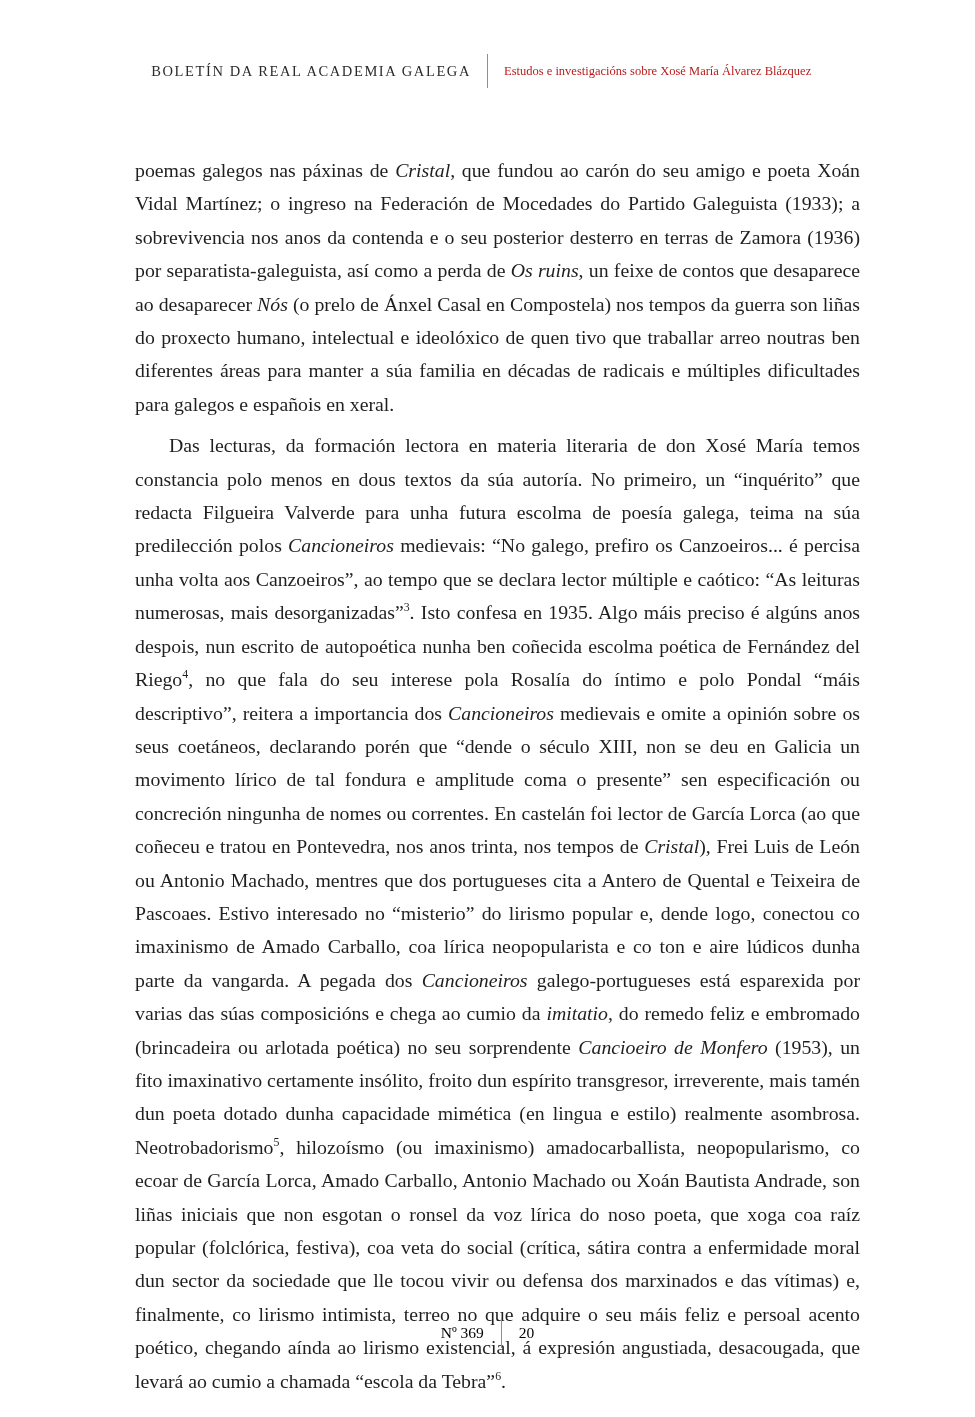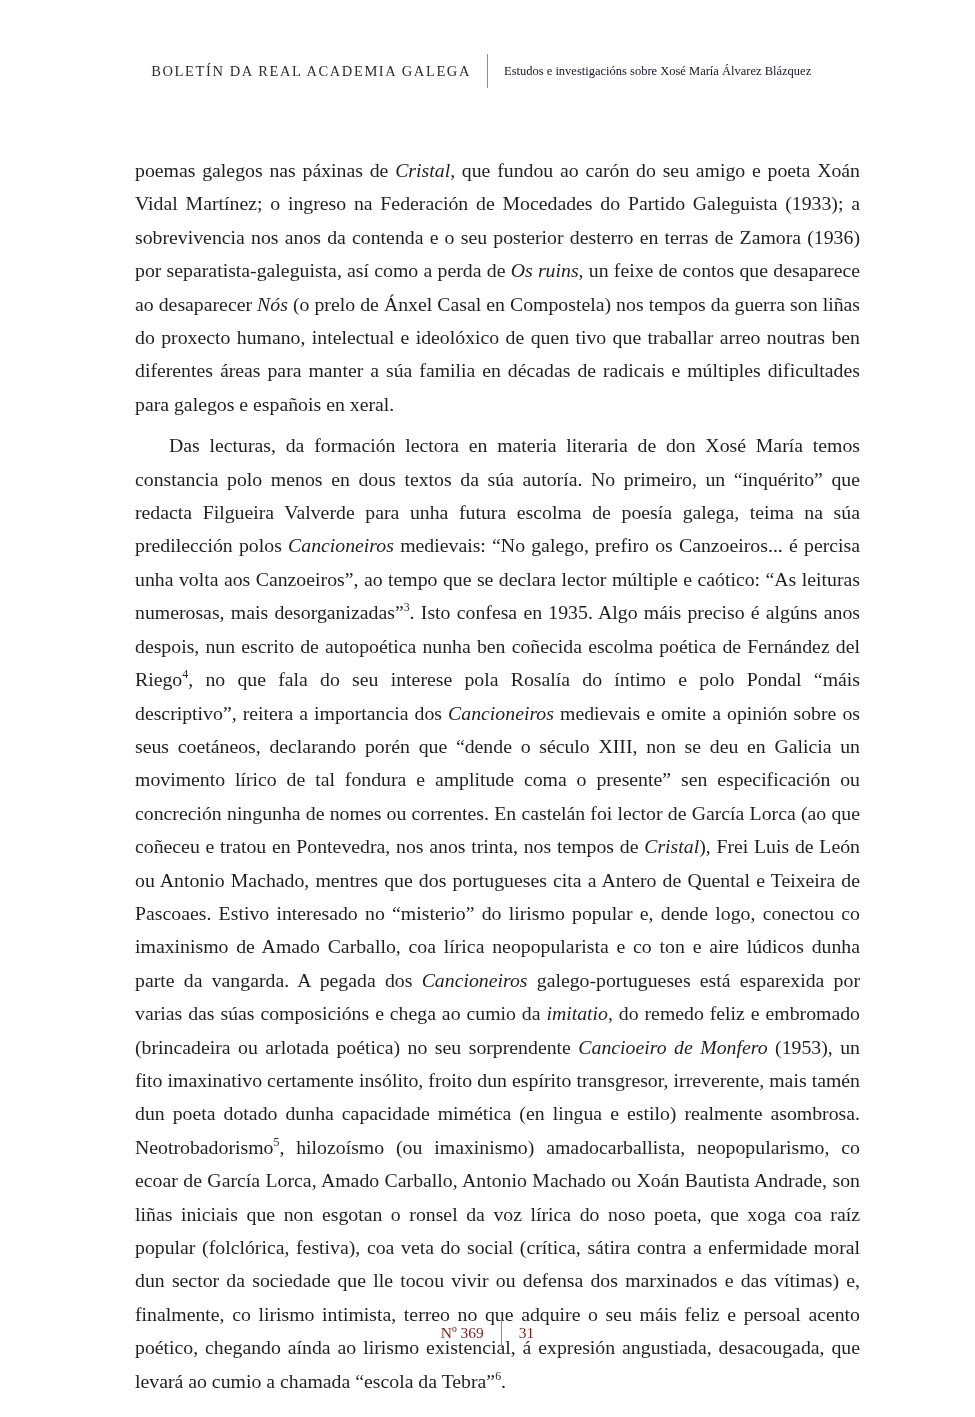--- a/index.html
+++ b/index.html
@@ -34,21 +34,21 @@
     width: 1px;
     height: 34px;
     background: #8f8f8f;
     flex: 0 0 auto;
   }
   .header-right {
     flex: 1;
     text-align: left;
     padding-left: 16px;
     font-size: 12.5px;
-    color: #0f172a;
+    color: #b91c1c;
     white-space: nowrap;
   }
   .page-body {
     position: absolute;
     top: 146px;
     left: 118px;
     width: 741px;
     font-size: 19.8px;
     line-height: 33.4px;
     text-align: justify;
@@ -61,21 +61,21 @@
     vertical-align: super;
     line-height: 0;
   }
   .page-footer {
     position: absolute;
     top: 1318px; left: 0; right: 0;
     display: flex;
     align-items: center;
     justify-content: center;
     font-size: 15.5px;
-    color: #7f1d1d;
+    color: #000000;
   }
   .footer-issue { padding-right: 17px; }
   .footer-divider {
     width: 1px;
     height: 30px;
     background: #8f8f8f;
     flex: 0 0 auto;
   }
   .footer-page { padding-left: 17px; }
 </style>
@@ -91,16 +91,16 @@
   </header>
 
   <main class="page-body">
     <p class="para">poemas galegos nas páxinas de <i>Cristal</i>, que fundou ao carón do seu amigo e poeta Xoán Vidal Martínez; o ingreso na Federación de Mocedades do Partido Galeguista (1933); a sobrevivencia nos anos da contenda e o seu posterior desterro en terras de Zamora (1936) por separatista-galeguista, así como a perda de <i>Os ruins</i>, un feixe de contos que desaparece ao desaparecer <i>Nós</i> (o prelo de Ánxel Casal en Compostela) nos tempos da guerra son liñas do proxecto humano, intelectual e ideolóxico de quen tivo que traballar arreo noutras ben diferentes áreas para manter a súa familia en décadas de radicais e múltiples dificultades para galegos e españois en xeral.</p>
     <p class="para indent">Das lecturas, da formación lectora en materia literaria de don Xosé María temos constancia polo menos en dous textos da súa autoría. No primeiro, un “inquérito” que redacta Filgueira Valverde para unha futura escolma de poesía galega, teima na súa predilección polos <i>Cancioneiros</i> medievais: “No galego, prefiro os Canzoeiros... é percisa unha volta aos Canzoeiros”, ao tempo que se declara lector múltiple e caótico: “As leituras numerosas, mais desorganizadas”<sup>3</sup>. Isto confesa en 1935. Algo máis preciso é algúns anos despois, nun escrito de autopoética nunha ben coñecida escolma poética de Fernández del Riego<sup>4</sup>, no que fala do seu interese pola Rosalía do íntimo e polo Pondal “máis descriptivo”, reitera a importancia dos <i>Cancioneiros</i> medievais e omite a opinión sobre os seus coetáneos, declarando porén que “dende o século XIII, non se deu en Galicia un movimento lírico de tal fondura e amplitude coma o presente” sen especificación ou concreción ningunha de nomes ou correntes. En castelán foi lector de García Lorca (ao que coñeceu e tratou en Pontevedra, nos anos trinta, nos tempos de <i>Cristal</i>), Frei Luis de León ou Antonio Machado, mentres que dos portugueses cita a Antero de Quental e Teixeira de Pascoaes. Estivo interesado no “misterio” do lirismo popular e, dende logo, conectou co imaxinismo de Amado Carballo, coa lírica neopopularista e co ton e aire lúdicos dunha parte da vangarda. A pegada dos <i>Cancioneiros</i> galego-portugueses está esparexida por varias das súas composicións e chega ao cumio da <i>imitatio</i>, do remedo feliz e embromado (brincadeira ou arlotada poética) no seu sorprendente <i>Cancioeiro de Monfero</i> (1953), un fito imaxinativo certamente insólito, froito dun espírito transgresor, irreverente, mais tamén dun poeta dotado dunha capacidade mimética (en lingua e estilo) realmente asombrosa. Neotrobadorismo<sup>5</sup>, hilozoísmo (ou imaxinismo) amadocarballista, neopopularismo, co ecoar de García Lorca, Amado Carballo, Antonio Machado ou Xoán Bautista Andrade, son liñas iniciais que non esgotan o ronsel da voz lírica do noso poeta, que xoga coa raíz popular (folclórica, festiva), coa veta do social (crítica, sátira contra a enfermidade moral dun sector da sociedade que lle tocou vivir ou defensa dos marxinados e das vítimas) e, finalmente, co lirismo intimista, terreo no que adquire o seu máis feliz e persoal acento poético, chegando aínda ao lirismo existencial, á expresión angustiada, desacougada, que levará ao cumio a chamada “escola da Tebra”<sup>6</sup>.</p>
   </main>
 
   <footer class="page-footer">
     <span class="footer-issue">Nº 369</span>
     <span class="footer-divider"></span>
-    <span class="footer-page">31</span>
+    <span class="footer-page">20</span>
   </footer>
 
 </div>
 
 </body></html>

